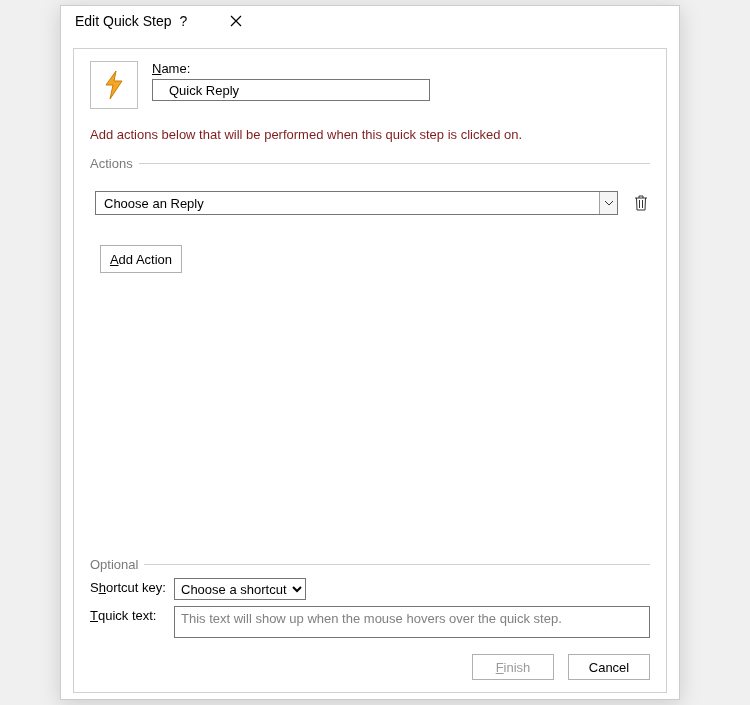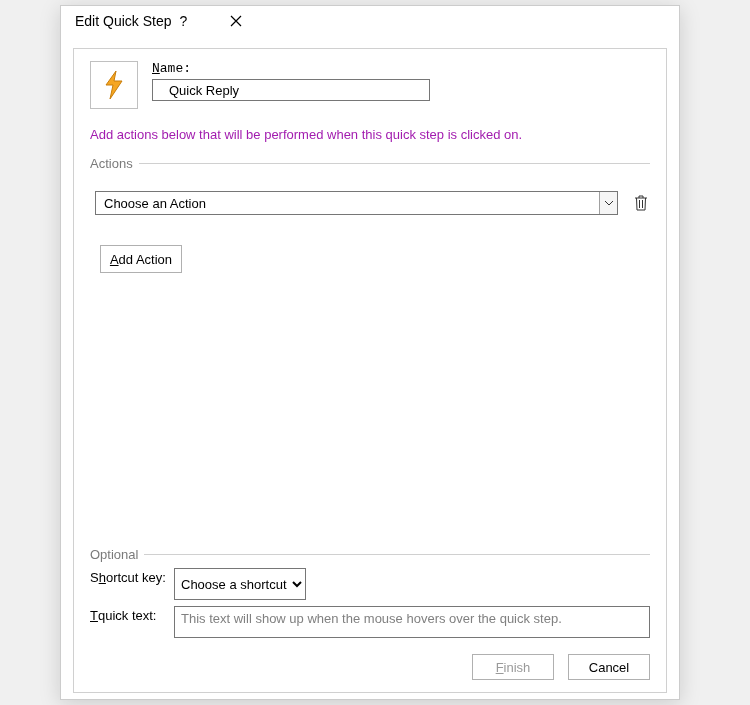--- a/index.html
+++ b/index.html
@@ -85,37 +85,36 @@
       width: 32px;
       height: 32px;
     }
     .name-fields {
       display: flex;
       flex-direction: column;
       gap: 3px;
     }
     .name-label {
       font-size: 13px;
-      font-family: Liberation Mono, monospace;
     }
     .underline-n {
       text-decoration: underline;
     }
     .name-input {
       width: 278px;
       height: 22px;
       border: 1px solid #767676;
       padding: 2px 16px;
       font-family: inherit;
       font-size: 13px;
     }
     .instruction {
       margin-top: 18px;
       font-size: 13px;
-      color: #a21caf;
+      color: #7f1d1d;
     }
     .section-header {
       display: flex;
       align-items: center;
       margin-top: 14px;
       gap: 6px;
     }
     .section-label {
       font-size: 13px;
       color: #7a7a7a;
@@ -203,21 +202,21 @@
       font-size: 13px;
       padding-top: 2px;
     }
     .underline-h {
       text-decoration: underline;
     }
     .underline-t {
       text-decoration: underline;
     }
     select.shortcut-native {
-      height: 32px;
+      height: 22px;
       border: 1px solid #767676;
       background: #fff;
       font-family: inherit;
       font-size: 13px;
       padding: 0 2px;
     }
     .tooltip-input {
       flex: 1;
       height: 32px;
       border: 1px solid #767676;
@@ -287,21 +286,21 @@
 
     <div class="instruction">Add actions below that will be performed when this quick step is clicked on.</div>
 
     <div class="section-header">
       <div class="section-label">Actions</div>
       <div class="section-line"></div>
     </div>
 
     <div class="action-row">
       <div class="action-select">
-        <div class="action-select-text">Choose an Action</div>
+        <div class="action-select-text">Choose an Reply</div>
         <div class="action-select-btn">
           <svg viewBox="0 0 8 5">
               <path d="M0 0 L4 4 L8 0" stroke="#333" stroke-width="1" fill="none"></path>
             </svg>
         </div>
       </div>
       <div class="trash-btn">
         <svg viewBox="0 0 14 16">
           <path d="M1 3 L13 3 M5 3 L5 1 L9 1 L9 3 M2.5 3 L3 15 L11 15 L11.5 3 M5.5 5 L5.5 13 M8.5 5 L8.5 13" stroke="#333" stroke-width="1" fill="none"></path>
         </svg>

